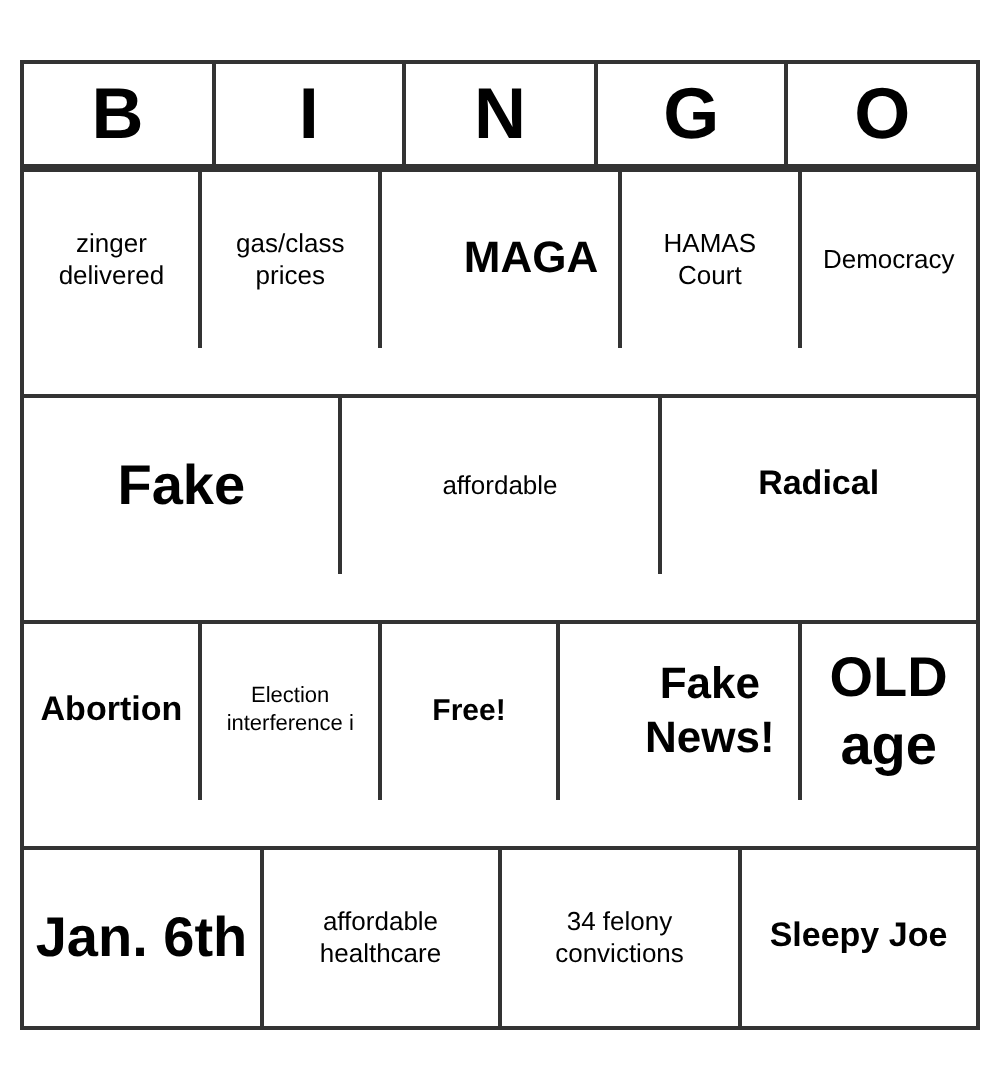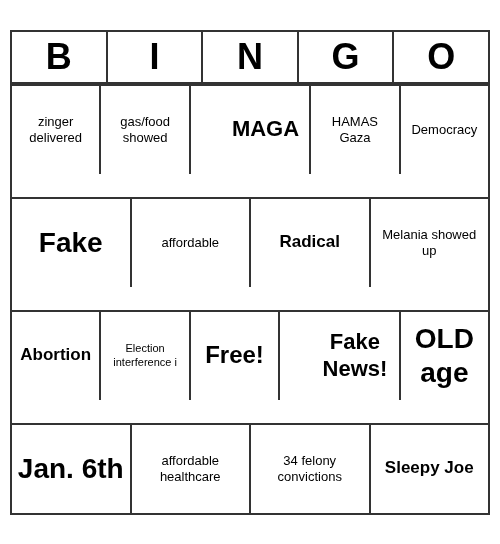--- a/index.html
+++ b/index.html
@@ -66,51 +66,50 @@
     }
     .bingo-cell.xlarge {
       font-size: 28px;
       font-weight: bold;
     }
     .bingo-cell.medium {
       font-size: 17px;
       font-weight: bold;
     }
     .bingo-cell.free {
-      font-size: 24px;
+      font-size: 15px;
       font-weight: bold;
     }
     .bingo-cell.small {
       font-size: 11px;
     }
   </style>
 </head>
 <body>
 
 <div class="bingo-card">
   <div class="bingo-header">
   <div class="header-cell">B</div>
       <div class="header-cell">I</div>
       <div class="header-cell">N</div>
       <div class="header-cell">G</div>
       <div class="header-cell">O</div>
     </div>
   <div class="bingo-grid">
   <div class="bingo-row">
         <div class="bingo-cell">zinger delivered</div>
-        <div class="bingo-cell">gas/food showed</div>
+        <div class="bingo-cell">gas/class prices</div>
         <div class="bingo-cell large">MAGA</div>
-        <div class="bingo-cell">HAMAS Gaza</div>
+        <div class="bingo-cell">HAMAS Court</div>
         <div class="bingo-cell">Democracy</div>
       </div>
       <div class="bingo-row">
         <div class="bingo-cell xlarge">Fake</div>
         <div class="bingo-cell">affordable</div>
         <div class="bingo-cell medium">Radical</div>
-        <div class="bingo-cell">Melania showed up</div>
       </div>
       <div class="bingo-row">
         <div class="bingo-cell medium">Abortion</div>
         <div class="bingo-cell small">Election interference i</div>
         <div class="bingo-cell free">Free!</div>
         <div class="bingo-cell large">Fake News!</div>
         <div class="bingo-cell xlarge">OLD age</div>
       </div>
       <div class="bingo-row">
         <div class="bingo-cell xlarge">Jan. 6th</div>

